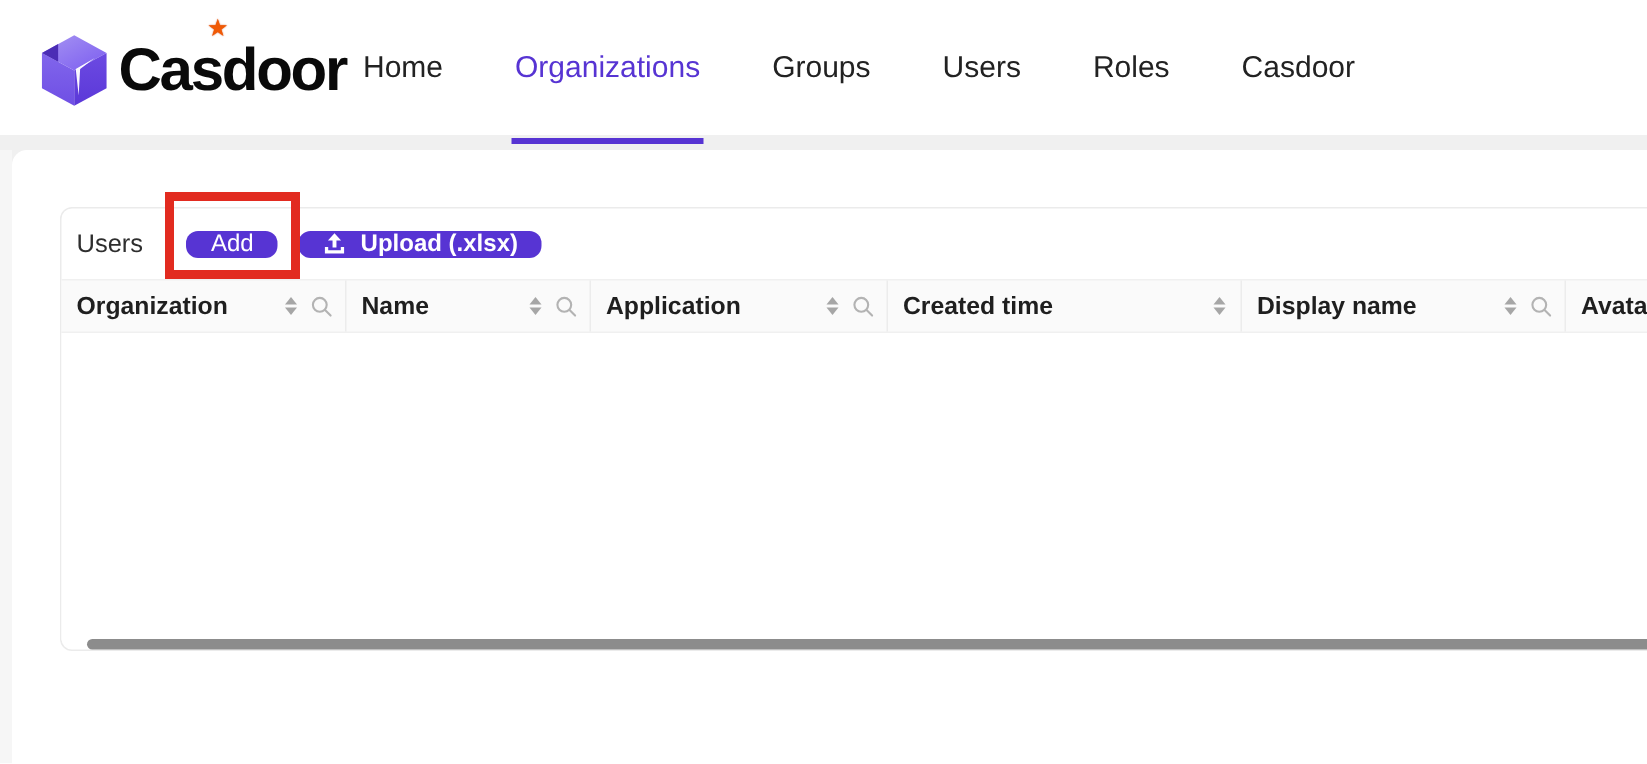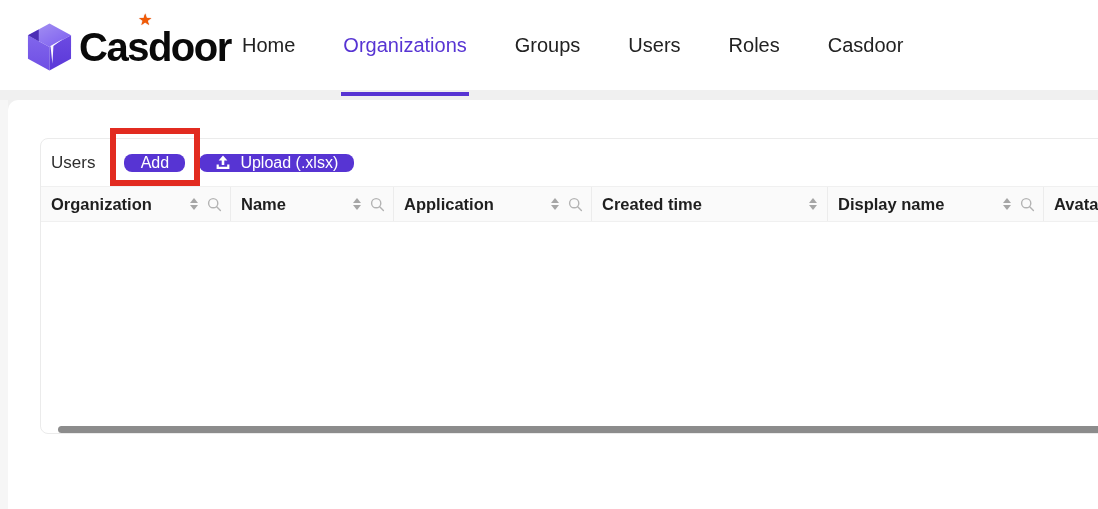--- a/index.html
+++ b/index.html
@@ -47,21 +47,21 @@
     box-sizing:border-box;
   }
   .card-title-row{height:47px;display:flex;align-items:center;padding-left:10px;box-sizing:border-box;}
   .table-title{font-size:17px;color:#2e2e2e;margin-right:29px;}
   .btn{
     border:none;display:inline-flex;align-items:center;justify-content:center;
     height:18px;border-radius:8px;background:var(--accent);color:#fff;
     font-size:16px;font-family:inherit;cursor:pointer;padding:0 16px;
   }
   .add-btn{width:61px;padding:0;}
-  .upload-btn{margin-left:14px;gap:9px;}
+  .upload-btn{margin-left:14px;gap:9px;font-weight:bold;}
   .upload-btn svg{display:block;}
   
   .thead{
     height:36px;background:var(--header-bg);display:flex;
     border-top:1px solid #f0f0f0;border-bottom:1px solid #f0f0f0;box-sizing:border-box;
   }
   .th{
     display:flex;align-items:center;box-sizing:border-box;
     padding:0 8px 0 10px;border-right:1px solid #ececec;overflow:hidden;cursor:pointer;
   }

